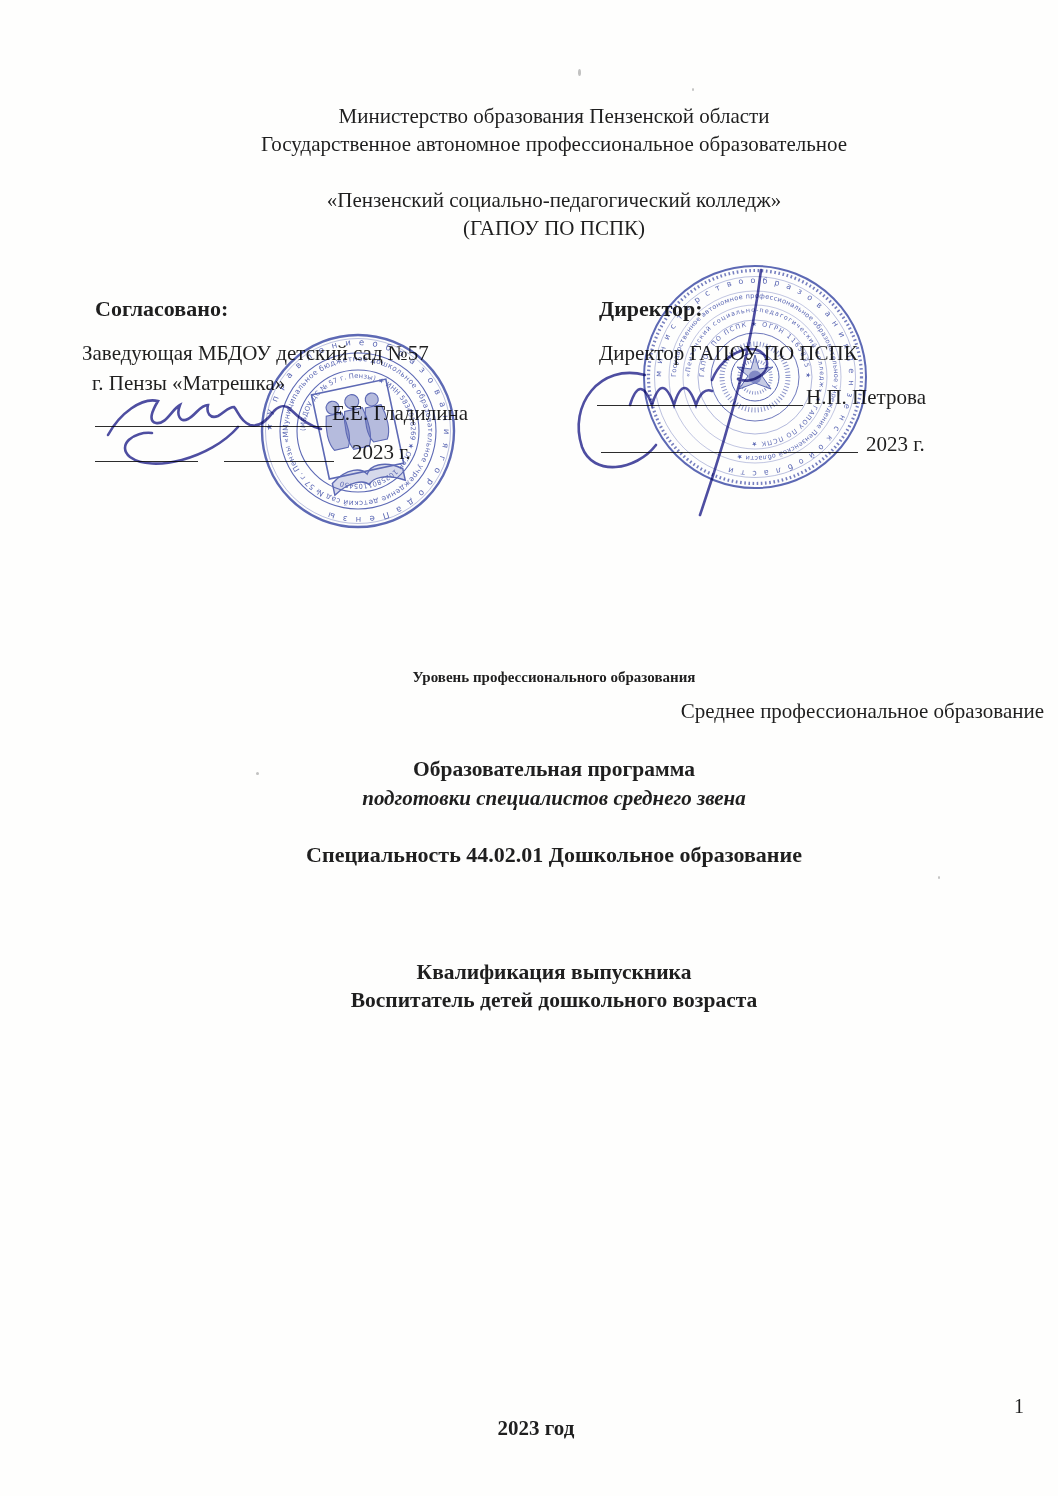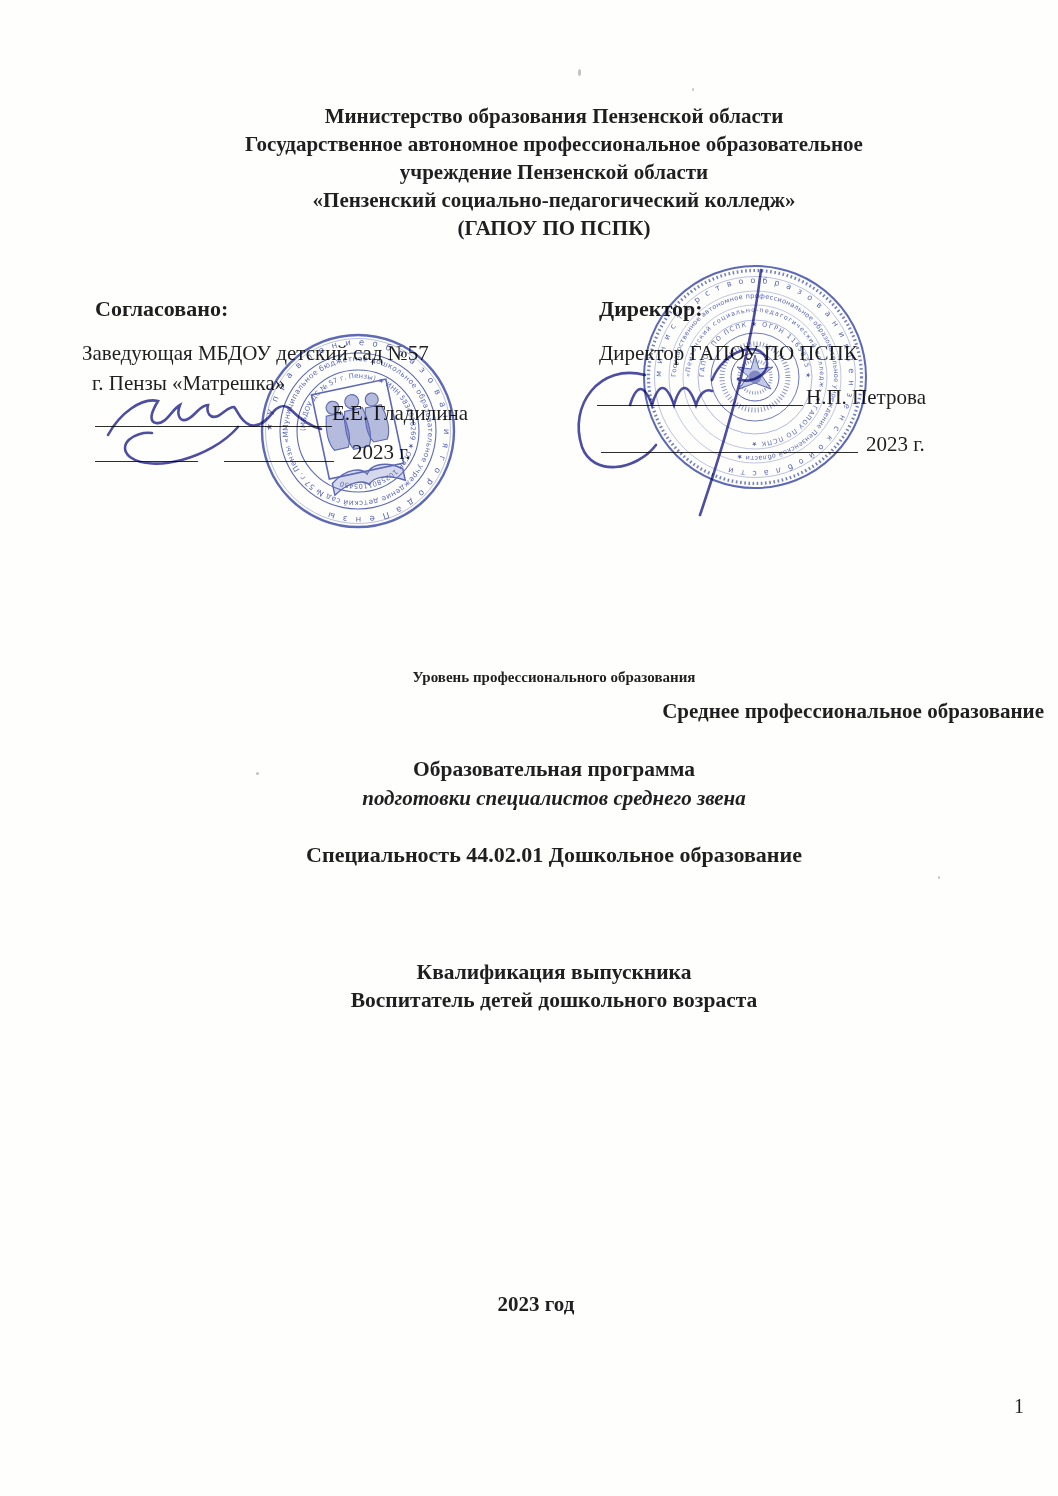--- a/index.html
+++ b/index.html
@@ -1,21 +1,21 @@
 <!DOCTYPE html>
 <html><head>
 <meta charset="utf-8">
 <style>
   html,body{margin:0;padding:0;background:#ffffff;}
   .page{
     position:relative;width:1058px;height:1496px;background:#fefefd;
     font-family:"Liberation Serif","DejaVu Serif",serif;color:#1f1f1f;overflow:hidden;
   }
   .abs{position:absolute;}
-  .ctr{position:absolute;left:64px;width:980px;text-align:center;white-space:nowrap;font-weight:bold;}
+  .ctr{position:absolute;left:64px;width:980px;text-align:center;white-space:nowrap;}
   .hline{font-size:21px;line-height:27px;}
   .b{font-weight:700;}
   .i{font-style:italic;}
   .title{font-size:26px;letter-spacing:.4px;}
   .lbl{font-size:22px;font-weight:700;}
   .txt{font-size:21px;}
   .uline{border-bottom:1.6px solid #2c2c2c;height:14px;}
   .pagenum{font-size:20px;}
   .speck{position:absolute;background:#8f8f8f;border-radius:50%;opacity:.55;}
   .stamp{mix-blend-mode:multiply;opacity:.88;}
@@ -27,21 +27,20 @@
 
 <div class="page">
 
   <div class="speck" style="left:578px;top:69px;width:3px;height:7px;"></div>
   <div class="speck" style="left:692px;top:88px;width:2px;height:3px;"></div>
   <div class="speck" style="left:256px;top:772px;width:3px;height:3px;"></div>
   <div class="speck" style="left:938px;top:876px;width:2px;height:3px;"></div>
 
   <div class="ctr hline" style="top:103px;">Министерство образования Пензенской области</div>
   <div class="ctr hline" style="top:131px;">Государственное автономное профессиональное образовательное</div>
-  <div class="ctr hline" style="top:159px;">учреждение Пензенской области</div>
   <div class="ctr hline" style="top:187px;">«Пензенский социально-педагогический колледж»</div>
   <div class="ctr hline" style="top:215px;">(ГАПОУ ПО ПСПК)</div>
 
   <div class="abs lbl" style="left:95px;top:296px;">Согласовано:</div>
   <div class="abs txt" style="left:82px;top:341px;">Заведующая МБДОУ детский сад №57</div>
   <div class="abs txt" style="left:92px;top:371px;">г. Пензы «Матрешка»</div>
   <div class="abs uline" style="left:95px;top:412px;width:237px;"></div>
   <div class="abs txt" style="left:332px;top:401px;">Е.Е. Гладилина</div>
   <div class="abs txt" style="left:352px;top:440px;">2023 г.</div>
   <div class="abs uline" style="left:95px;top:447px;width:103px;"></div>
@@ -148,16 +147,16 @@
   <div class="ctr txt" style="top:699px;text-align:right;">Среднее профессиональное образование</div>
 
   <div class="ctr b" style="top:757px;font-size:21.5px;">Образовательная программа</div>
   <div class="ctr b i txt" style="top:786px;">подготовки специалистов среднего звена</div>
 
   <div class="ctr b" style="top:842px;font-size:22px;">Специальность 44.02.01 Дошкольное образование</div>
 
   <div class="ctr b" style="top:960px;font-size:21.5px;">Квалификация выпускника</div>
   <div class="ctr b" style="top:988px;font-size:21.5px;">Воспитатель детей дошкольного возраста</div>
 
-  <div class="ctr b txt" style="top:1292px;transform:translateX(-18px);">2023 год</div>
+  <div class="ctr b txt" style="top:1416px;transform:translateX(-18px);">2023 год</div>
   <div class="abs pagenum" style="left:1014px;top:1395px;">1</div>
 
 </div>
 
 </body></html>

